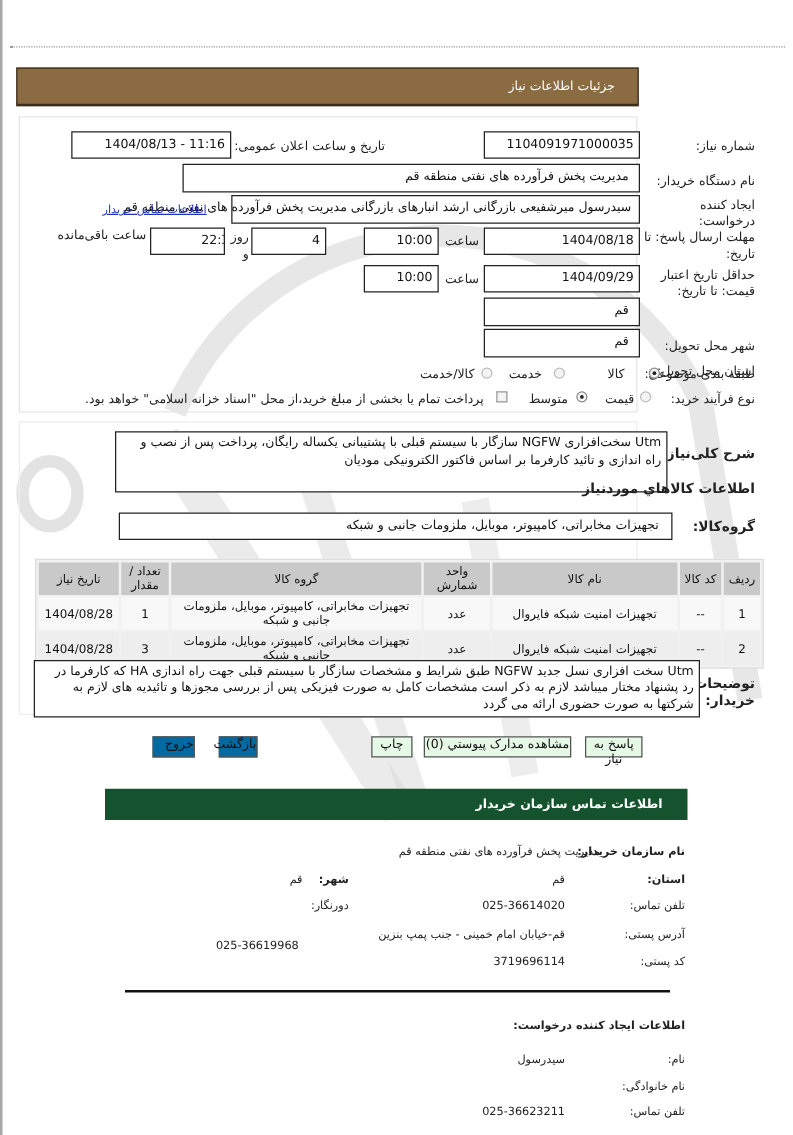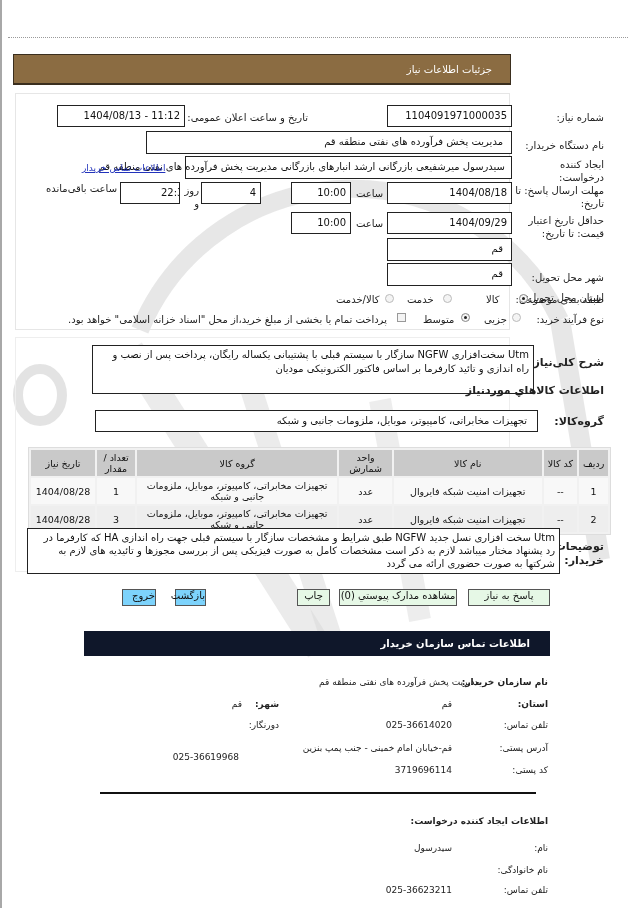--- a/index.html
+++ b/index.html
@@ -19,22 +19,22 @@
     .radio.on::after { content: ""; position: absolute; left: 2px; top: 2px; width: 3px; height: 3px; border-radius: 50%; background: #222; }
     .radio.on { border-color: #888; }
     .checkbox { position: absolute; width: 9px; height: 9px; border: 1px solid #999; background: #f4f4f4; }
     .bold { font-weight: bold; }
     table.items { position: absolute; left: 28px; top: 447px; width: 583px; border-collapse: separate; border-spacing: 2px; background: #f1f1f1; border: 1px solid #ddd; font-size: 9.5px; }
     table.items th { background: #c9c9c9; font-weight: normal; height: 26px; text-align: center; line-height: 11px; padding: 1px 3px; }
     table.items td { background: #f8f8f8; height: 26px; text-align: center; line-height: 11px; padding: 1px 3px; }
     table.items tr.alt td { background: #eeeeee; }
     .btn { position: absolute; height: 17px; border: 1px solid #555; font-size: 10px; text-align: center; line-height: 12px; cursor: pointer; }
     .btn.green { background: #e6f8e6; }
-    .btn.red { background: #7dd3fc; padding-left: 12px; }
-    .contact-bar { position: absolute; left: 84px; top: 631px; width: 466px; height: 25px; background: #0f172a; }
+    .btn.red { background: #0369a1; padding-left: 12px; }
+    .contact-bar { position: absolute; left: 84px; top: 631px; width: 466px; height: 25px; background: #14532d; }
     .contact-bar span { position: absolute; right: 20px; top: 7px; color: #fff; font-weight: bold; font-size: 10px; }
     .small { font-size: 9px; }
     .link { color: #2233bb; text-decoration: underline; }
   </style>
 </head>
 <body>
 
 <div class="left-rule"></div>
 <div class="dotted-rule"></div>
 
@@ -50,21 +50,21 @@
 <div class="header-bar">
   <span>جزئیات اطلاعات نیاز</span>
 </div>
 
 <div class="panel" style="top:93px;height:237px;"></div>
 <div class="panel" style="top:337px;height:235px;border-color:#eee;"></div>
 
 <div class="label" style="right:30px;top:112px;">شماره نیاز:</div>
 <div class="box ltr" style="left:387px;top:105px;width:125px;">1104091971000035</div>
 <div class="label" style="right:326px;top:112px;">تاریخ و ساعت اعلان عمومی:</div>
-<div class="box ltr" style="left:57px;top:105px;width:128px;">1404/08/13 - 11:12</div>
+<div class="box ltr" style="left:57px;top:105px;width:128px;">1404/08/13 - 11:16</div>
 
 <div class="label" style="right:30px;top:140px;">نام دستگاه خریدار:</div>
 <div class="box" style="left:146px;top:131px;width:366px;height:23px;padding-right:8px;">مدیریت پخش فرآورده های نفتی منطقه قم</div>
 
 <div class="label" style="right:30px;top:158px;width:70px;line-height:13px;white-space:normal;">ایجاد کننده درخواست:</div>
 <div class="box" style="left:185px;top:156px;width:327px;height:23px;padding-right:6px;overflow:visible;">
   <span>سیدرسول میرشفیعی بازرگانی ارشد انبارهای بازرگانی مدیریت پخش فرآورده های نفتی منطقه قم</span>
 </div>
 <div class="abs small link" style="left:82px;top:163px;background:transparent;">اطلاعات تماس خریدار</div>
 
@@ -90,21 +90,21 @@
 <div class="label" style="right:30px;top:294px;">طبقه بندی موضوعی:</div>
 <div class="radio on" style="left:519px;top:294px;"></div>
 <div class="label" style="left:486px;top:294px;">کالا</div>
 <div class="radio" style="left:443px;top:294px;"></div>
 <div class="label" style="left:407px;top:294px;">خدمت</div>
 <div class="radio" style="left:385px;top:294px;"></div>
 <div class="label" style="left:336px;top:294px;">کالا/خدمت</div>
 
 <div class="label" style="right:30px;top:314px;">نوع فرآیند خرید:</div>
 <div class="radio" style="left:512px;top:313px;"></div>
-<div class="label" style="left:484px;top:314px;">جزیی</div>
+<div class="label" style="left:484px;top:314px;">قیمت</div>
 <div class="radio on" style="left:461px;top:313px;"></div>
 <div class="label" style="left:423px;top:314px;">متوسط</div>
 <div class="checkbox" style="left:397px;top:313px;"></div>
 <div class="label" style="left:68px;top:314px;">پرداخت تمام یا بخشی از مبلغ خرید،از محل "اسناد خزانه اسلامی" خواهد بود.</div>
 
 <div class="label bold" style="right:30px;top:356px;font-size:11px;">شرح کلی‌نیاز:</div>
 <div class="box" style="left:92px;top:345px;width:442px;height:49px;white-space:normal;line-height:14px;padding:2px 4px;">Utm سخت‌افزاری NGFW سازگار با سیستم قبلی با پشتیبانی یکساله رایگان، پرداخت پس از نصب و راه اندازی و تائید کارفرما بر اساس فاکتور الکترونیکی مودیان</div>
 
 <div class="label bold" style="right:30px;top:384px;font-size:11px;">اطلاعات کالاهاي موردنياز</div>
 
@@ -141,21 +141,21 @@
       <td>تجهیزات مخابراتی، کامپیوتر، موبایل، ملزومات جانبی و شبکه</td>
       <td>3</td>
       <td>1404/08/28</td>
     </tr>
   </tbody>
 </table>
 
 <div class="label bold" style="right:30px;top:540px;width:60px;white-space:normal;line-height:14px;font-size:11px;">توضیحات خریدار:</div>
 <div class="box" style="left:27px;top:528px;width:533px;height:46px;white-space:normal;line-height:13px;padding:2px 4px;">Utm سخت افزاری نسل جدید NGFW طبق شرایط و مشخصات سازگار با سیستم قبلی جهت راه اندازی HA که کارفرما در رد پشنهاد مختار میباشد لازم به ذکر است مشخصات کامل به صورت فیزیکی پس از بررسی مجوزها و تائیدیه های لازم به شرکتها به صورت حضوری ارائه می گردد</div>
 
-<div class="btn green" style="left:468px;top:589px;width:82px;">پاسخ به نیاز</div>
+<div class="btn green" style="left:468px;top:589px;width:46px;">پاسخ به نیاز</div>
 <div class="btn green" style="left:339px;top:589px;width:118px;">مشاهده مدارک پیوستي (0)</div>
 <div class="btn green" style="left:297px;top:589px;width:33px;">چاپ</div>
 <div class="btn red" style="left:175px;top:589px;width:31px;">بازگشت</div>
 <div class="btn red" style="left:122px;top:589px;width:34px;">خروج</div>
 
 <div class="contact-bar">
   <span>اطلاعات تماس سازمان خریدار</span>
 </div>
 
 <div class="label bold small" style="right:86px;top:677px;">نام سازمان خریدار:</div>

